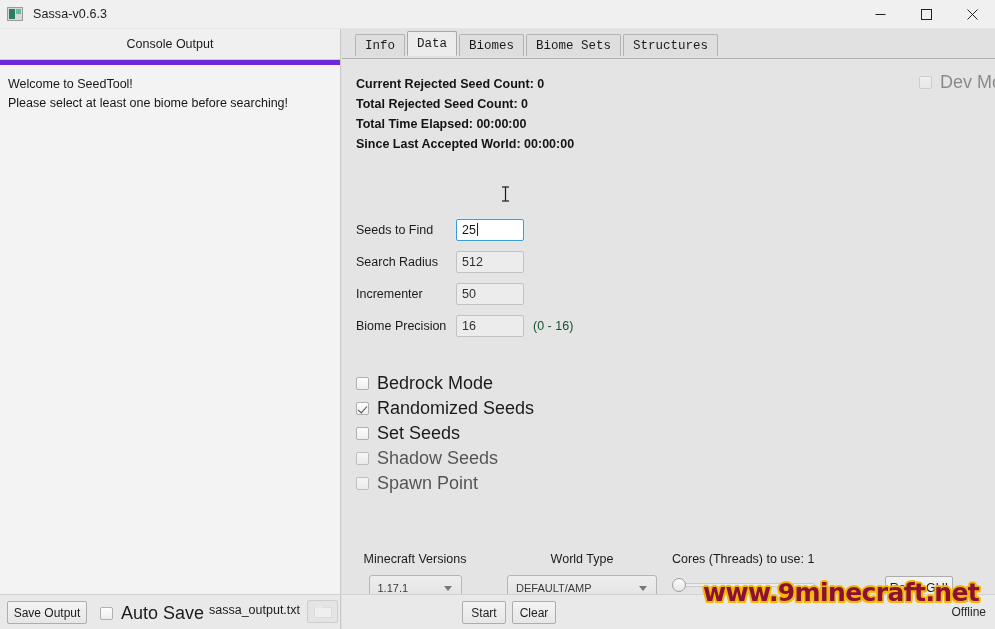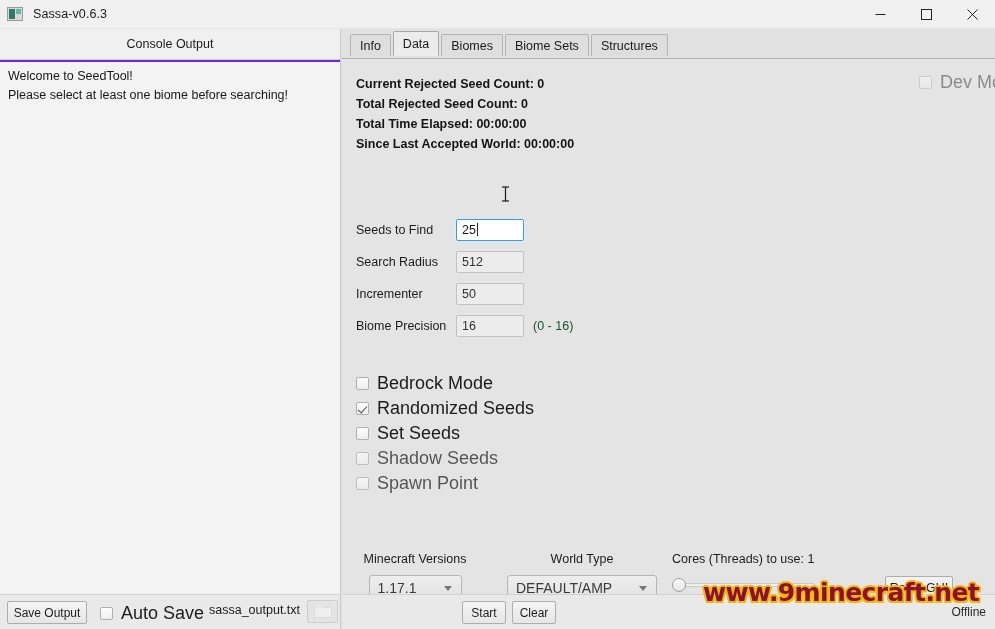--- a/index.html
+++ b/index.html
@@ -97,23 +97,23 @@
     color: #1b1b1b;
     background: #f0f0f0;
     border-bottom: 1px solid #cfcfcf;
   }
   #console-output {
     position: absolute;
     left: 0; top: 31px;
     width: 340px;
     height: 533px;
     background: #f3f3f3;
-    border-top: 2px solid #6d28d9;
-    box-sizing: border-box;
-    padding: 5px 8px;
+    border-top: 5px solid #6d28d9;
+    box-sizing: border-box;
+    padding: 10px 8px;
     overflow: hidden;
   }
   .console-line {
     font-size: 12.5px;
     line-height: 19px;
     color: #171717;
     white-space: nowrap;
   }
 
   
@@ -186,21 +186,22 @@
     width: 653px;
     height: 600px;
     background: #e1e1e1;
   }
   #tab-strip {
     position: absolute;
     left: 0; top: 1px;
     height: 26px;
     display: flex;
     align-items: flex-end;
-    padding-left: 8px;
+    padding-left: 13px;
+    font-family: Liberation Mono, monospace;
   }
   .tab {
     height: 22px;
     padding: 0 9px;
     margin-right: 2px;
     display: flex;
     align-items: center;
     font-size: 12.5px;
     color: #1b1b1b;
     background: #dedede;
@@ -358,21 +359,21 @@
   }
   .combo {
     height: 25px;
     background: linear-gradient(#eeeeee, #e2e2e2);
     border: 1px solid #b6b6b6;
     border-radius: 3px;
     box-sizing: border-box;
     display: flex;
     align-items: center;
     padding: 0 8px;
-    font-size: 14px;
+    font-size: 11px;
     color: #3a3a3a;
     position: relative;
     cursor: default;
   }
   #versions-combo { width: 93px; margin: 0 auto; }
   #worldtype-combo { width: 150px; margin: 0 auto; }
   .combo .arrow {
     position: absolute;
     right: 9px; top: 50%;
     margin-top: -2px;

